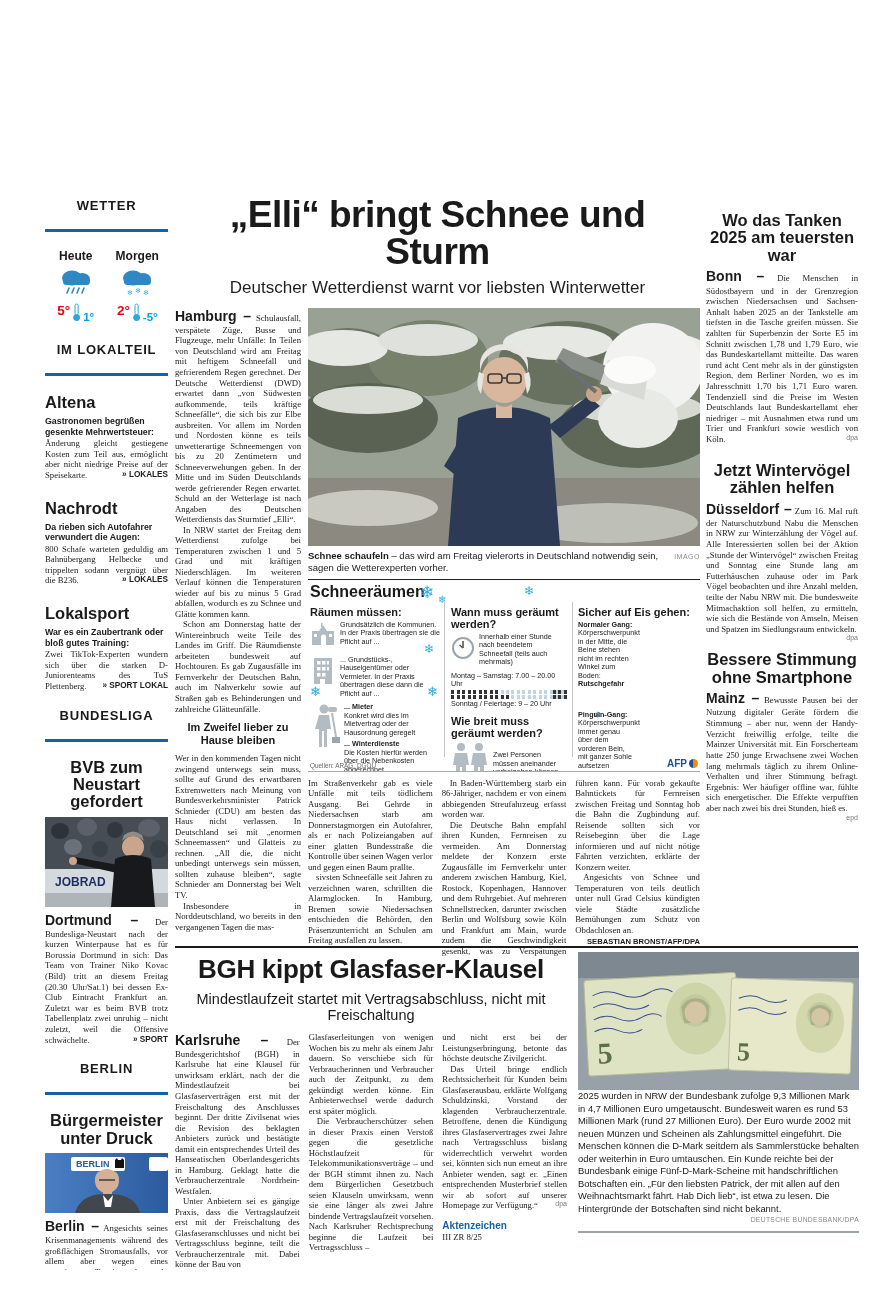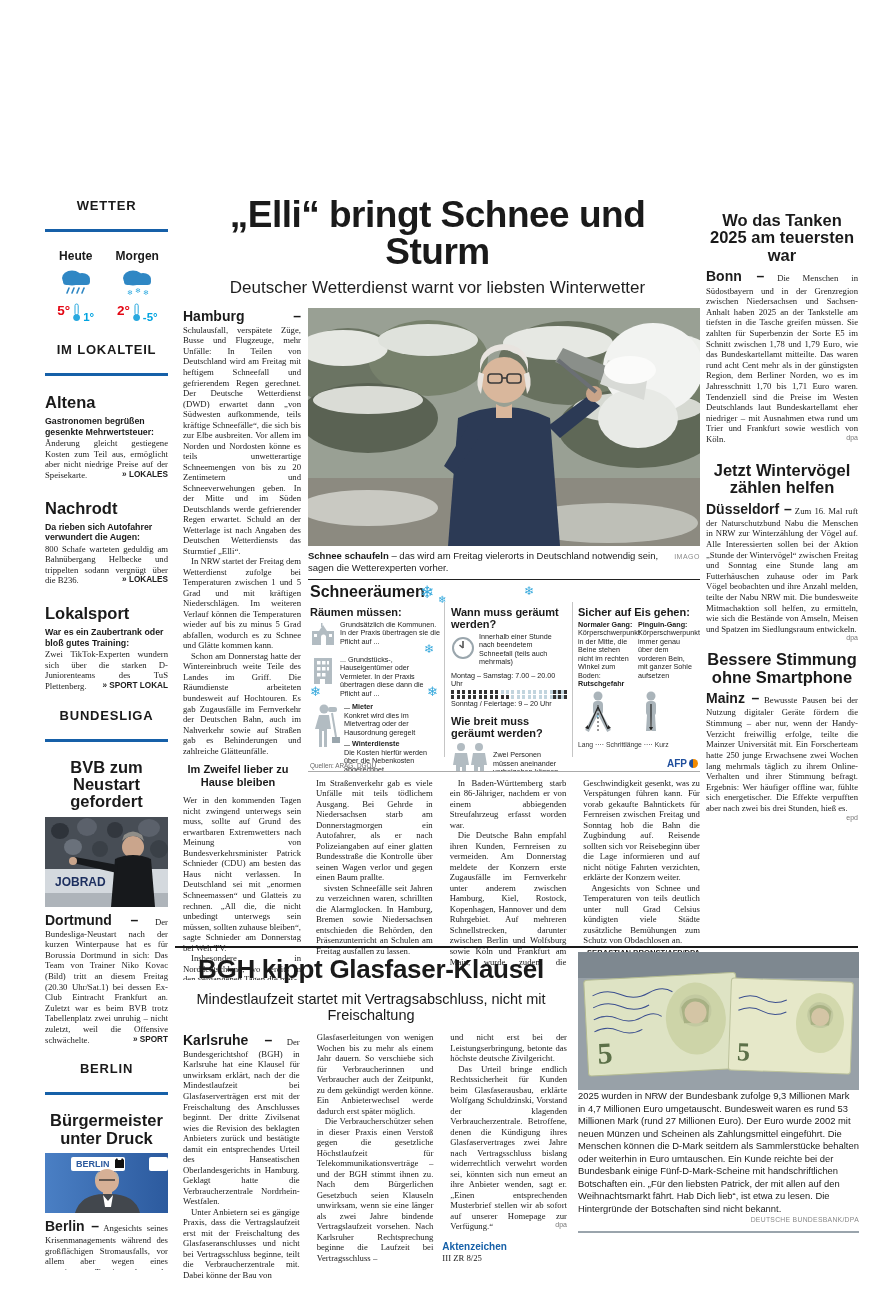--- a/index.html
+++ b/index.html
@@ -41,21 +41,21 @@
   .barcode-row { display:flex; align-items:flex-end; gap:5px; margin-top:8px; }
   .ean-bars { width:76px; height:26px;
     background:repeating-linear-gradient(90deg,#000 0 1.5px,#fff 1.5px 3.5px,#000 3.5px 4.5px,#fff 4.5px 7px); }
 
   
   .main { position:absolute; left:175px; top:196px; width:525px; }
   .lead-head { text-align:center; font-weight:bold; font-size:37px; letter-spacing:-.5px; line-height:1; }
   .lead-sub { text-align:center; font-size:17px; margin:8px 0 10px; color:#1f1f1f; }
   .lead-body { display:flex; gap:7px; }
   .lead-col1 { width:126px; flex:none; height:672px; overflow:hidden; }
-  .lead-col1 p, .lead-cont p, .bgh-col p { font-family:"Liberation Serif", serif; font-size:8.7px; line-height:1.21; text-align:justify;margin-left:8px; }
+  .lead-col1 p, .lead-cont p, .bgh-col p { font-family:"Liberation Serif", serif; font-size:8.7px; line-height:1.21; text-align:justify; }
   .lead-col1 p + p, .bgh-col p + p { text-indent:8px; }
   .inner-sub { font-weight:bold; font-size:11px; line-height:1.15; text-align:center; margin:7px 6px; font-family:"Liberation Sans", sans-serif; }
   .lead-right { flex:1; }
   .lead-photo svg, .sb-photo svg, .dm-photo svg { display:block; }
   .caption { font-size:9.5px; line-height:1.25; padding:4px 0 5px; border-bottom:1.5px solid #222; }
   .caption b { font-weight:bold; }
   .credit { float:right; font-size:7px; color:#8a8a8a; margin-top:3px; letter-spacing:.5px; }
   .lead-cont { margin-top:6px; column-count:3; column-gap:9px; height:192px; overflow:hidden; }
   .lead-cont p + p { text-indent:8px; }
   .byline { text-align:right; font-family:"Liberation Sans", sans-serif; font-weight:bold; font-size:7.6px; margin-top:2px; }
@@ -407,21 +407,21 @@
                   </svg></span>
               <div class="info-t">Zwei Personen müssen aneinander vorbeigehen können</div>
             </div>
             <div class="bracket"></div>
           </div>
 
           <div class="info-sep" style="left:264px;"></div>
 
           <div class="info-colR">
             <div class="info-h">Sicher auf Eis gehen:</div>
-            <div style="display:flex; gap:3px;">
+            <div style="display:flex; gap:22px;flex-direction:column;">
               <div style="width:57px;">
                 <div class="info-t"><b>Normaler Gang:</b><br><span>Körperschwerpunkt in der Mitte, die Beine stehen nicht im rechten Winkel zum Boden:</span> <b>Rutschgefahr</b></div>
               </div>
               <div style="width:57px;">
                 <div class="info-t"><b>Pinguin-Gang:</b><br><span>Körperschwerpunkt immer genau über dem vorderen Bein, mit ganzer Sohle aufsetzen</span></div>
               </div>
             </div>
             <div style="display:flex; gap:16px; margin-top:2px;">
               <span><svg width="42" height="44" viewBox="0 0 42 44">
                     <circle cx="20" cy="5" r="4.5" fill="#aab4ba"></circle>

